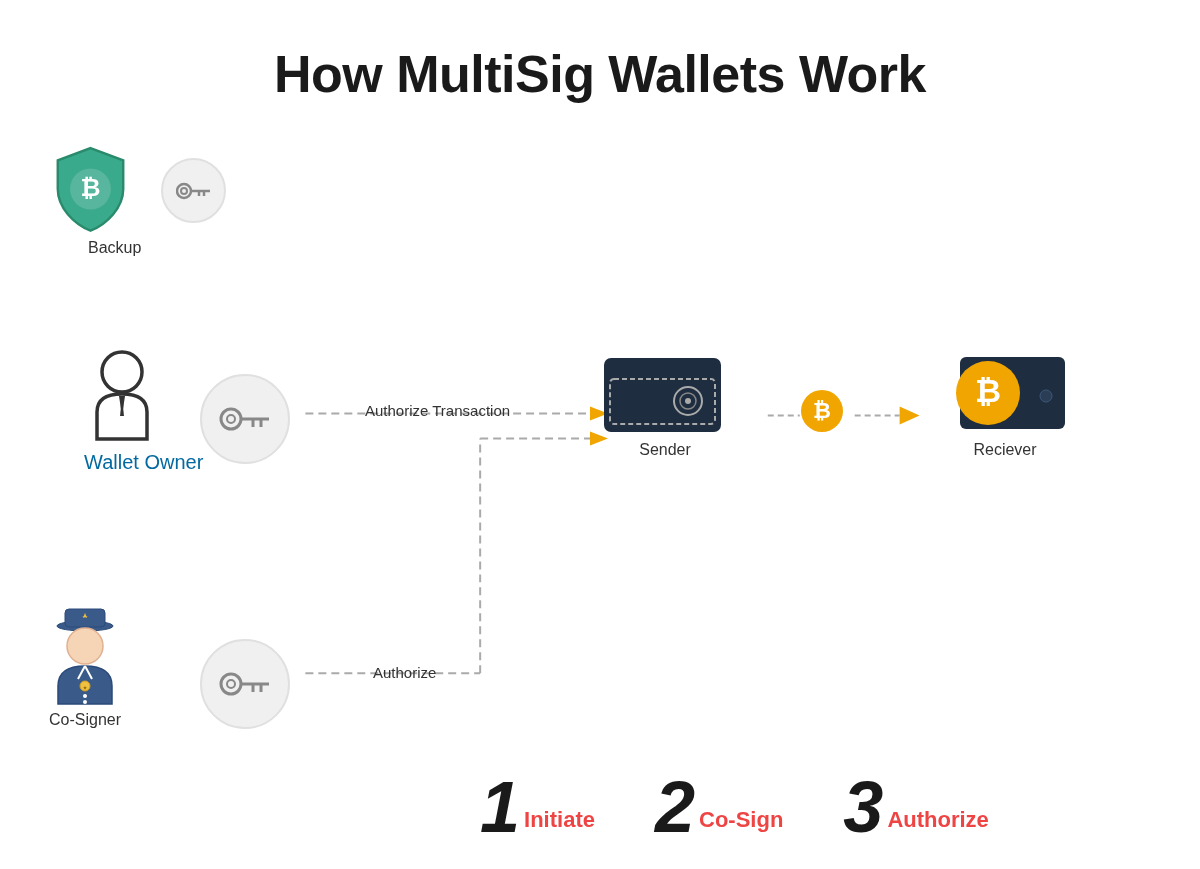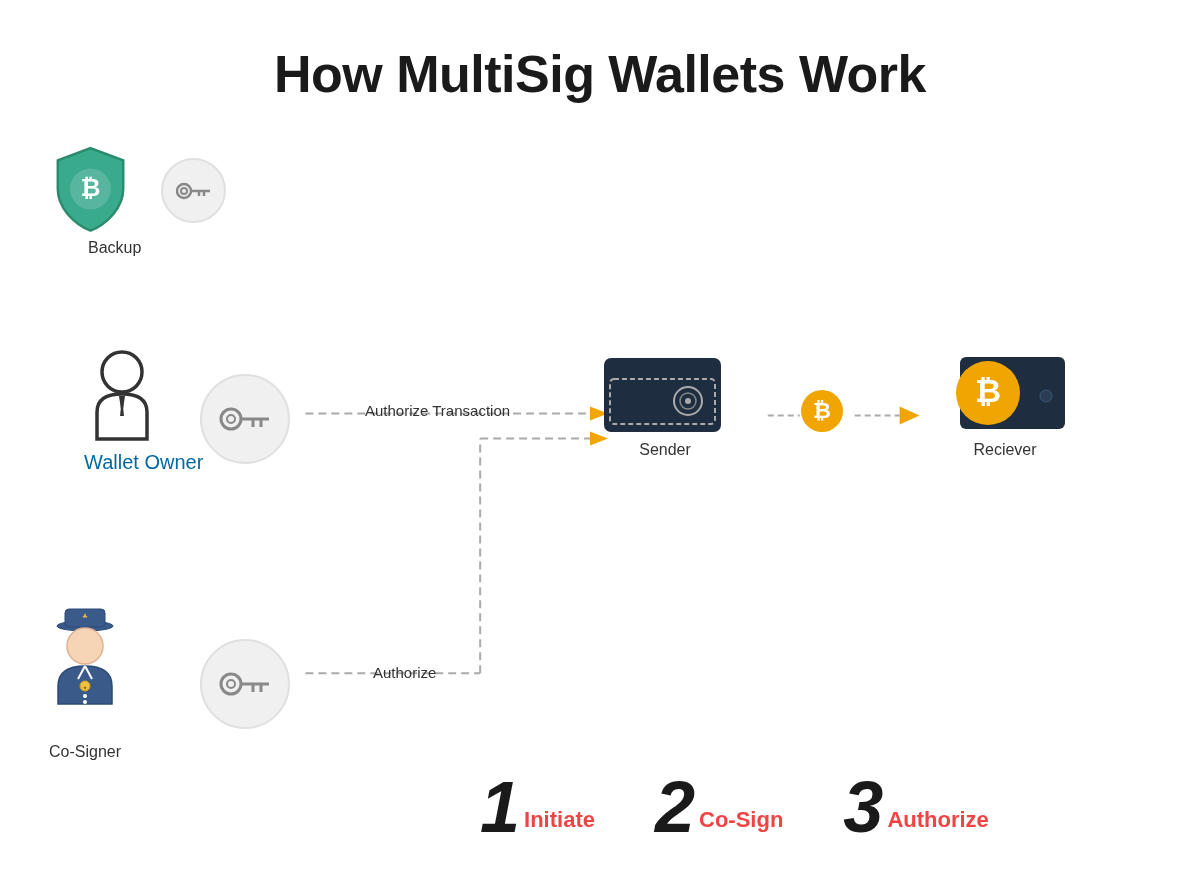--- a/index.html
+++ b/index.html
@@ -199,21 +199,21 @@
       <line x1="21" y1="14" x2="50" y2="14" stroke="#888" stroke-width="3"></line>
       <line x1="42" y1="14" x2="42" y2="22" stroke="#888" stroke-width="3"></line>
       <line x1="34" y1="14" x2="34" y2="22" stroke="#888" stroke-width="3"></line>
     </svg>
   </div>
 
   <div class="initiates-label">
     <span>Authorize Transaction</span>
   </div>
 
-  <div style="position:absolute; left:40px; top:500px; display:flex; flex-direction:column; align-items:center;gap:32px;">
+  <div style="position:absolute; left:40px; top:500px; display:flex; flex-direction:column; align-items:center;">
 
     <svg width="90" height="105" viewBox="0 0 90 105">
 
       <ellipse cx="45" cy="22" rx="28" ry="5" fill="#3a5a8a" stroke="#2a4a7a" stroke-width="1"></ellipse>
 
       <rect x="25" y="5" width="40" height="18" rx="4" fill="#3a5a8a" stroke="#2a4a7a" stroke-width="1"></rect>
 
       <polygon points="45,9 47,14 42,12 48,12 43,14" fill="#f0c040"></polygon>
 
       <circle cx="45" cy="42" r="18" fill="#f5d5b5" stroke="#e0b090" stroke-width="1.5"></circle>

